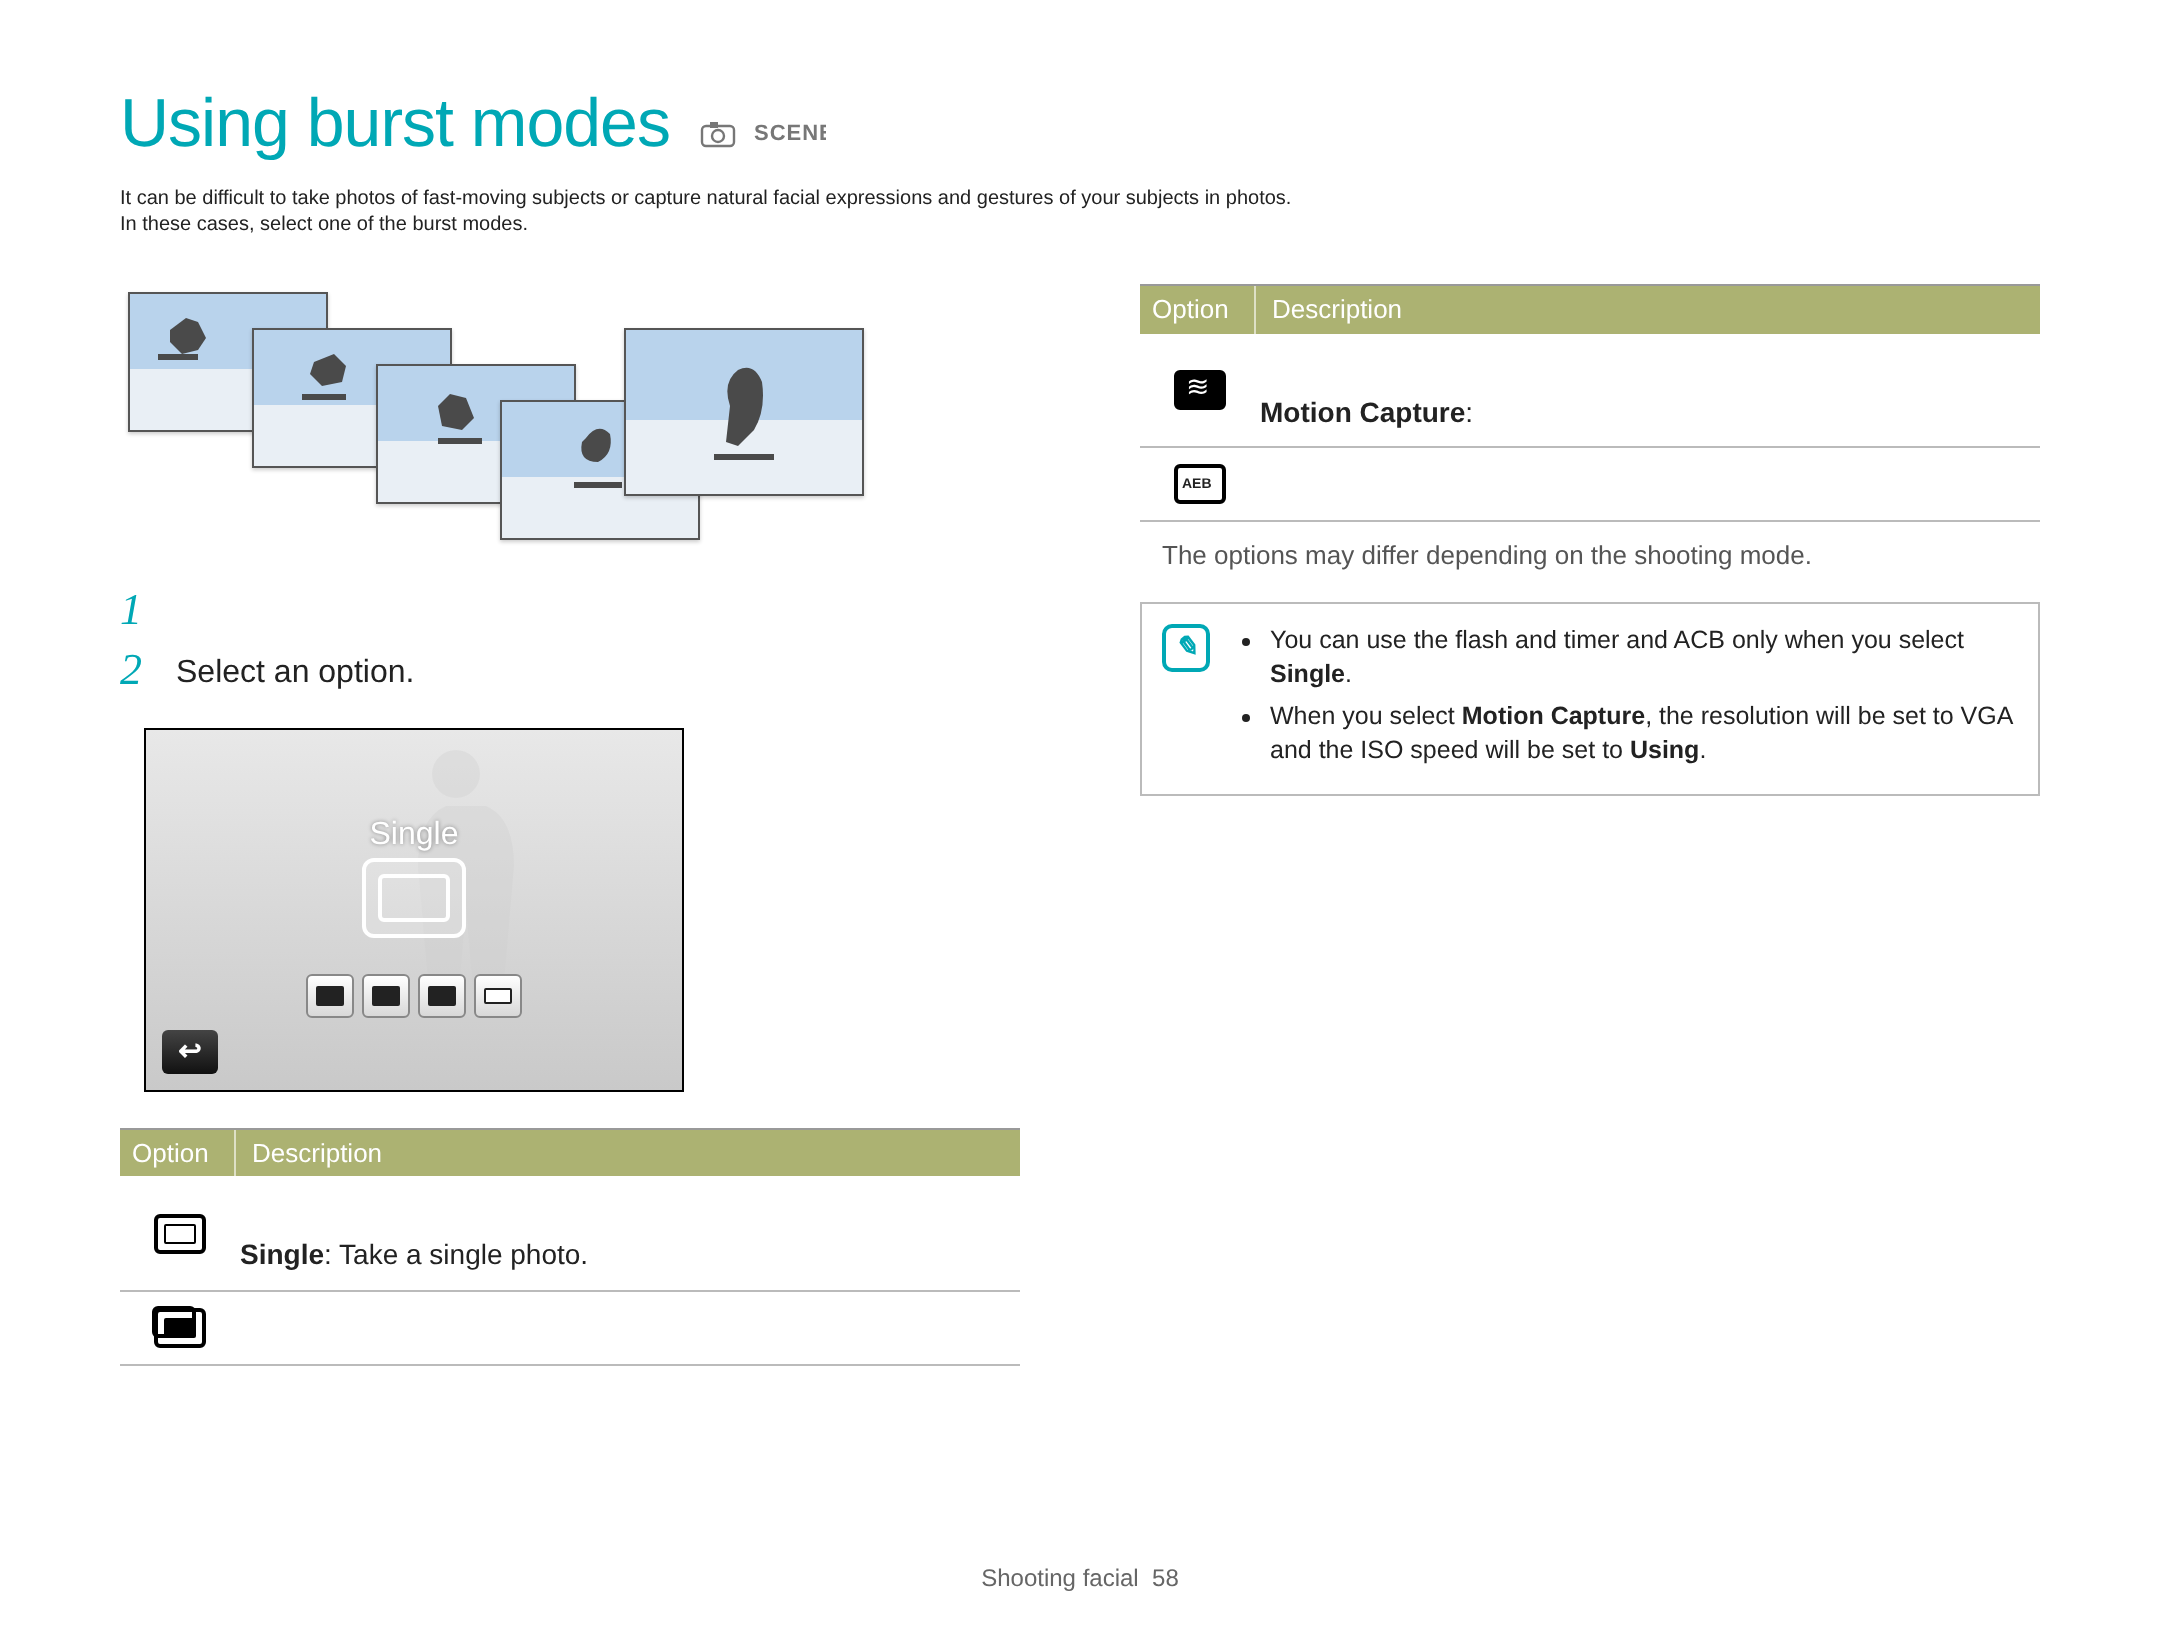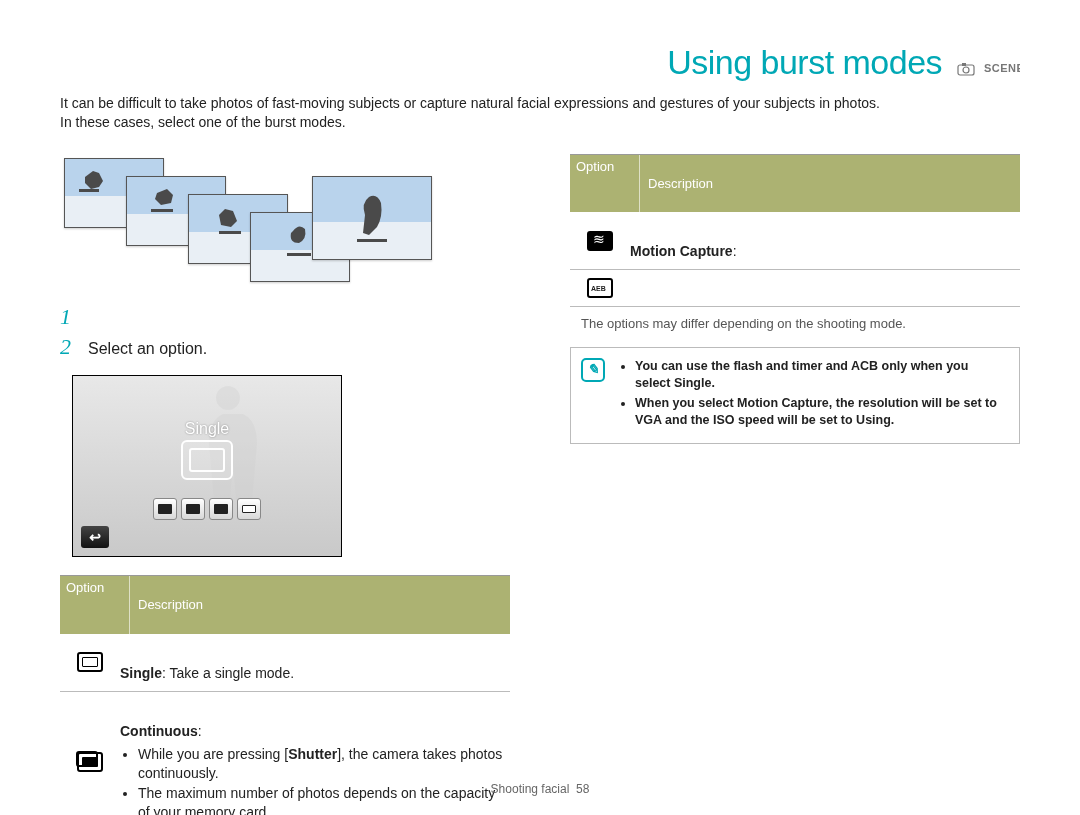--- a/index.html
+++ b/index.html
@@ -21,29 +21,28 @@
     position: relative;
     background: #fff;
     line-height: 1.35;
   }
   .page-title {
     font-size: 34px;
     color: var(--teal);
     font-weight: 400;
     margin: 0 0 6px 0;
     letter-spacing: -0.5px;
-    text-align: right;
   }
   .title-icons {
     display: inline-block;
     vertical-align: middle;
     margin-left: 6px;
   }
   .intro {
-    font-size: 14px;
+    font-size: 10px;
     margin: 0 0 22px 0;
   }
   .columns {
     display: flex;
     gap: 60px;
   }
   .col { flex: 1; min-width: 0; }
 
   
   .burst-strip {
@@ -141,22 +140,22 @@
   .silhouette {
     position:absolute; right:58px; bottom:28px;
     width:110px;height:150px; opacity:.35;
   }
 
   
   .opt-table { width: 100%; border-top: 1px solid var(--border-gray); }
   .opt-head {
     display:flex; background: var(--olive); color:#fff; font-size:13px;
   }
-  .opt-head .oc1 { width:70px; padding:3px 6px; border-right:1px solid rgba(255,255,255,.6); }
-  .opt-head .oc2 { flex:1; padding:20px 8px; }
+  .opt-head .oc1 { width:58px; padding:3px 6px; border-right:1px solid rgba(255,255,255,.6); }
+  .opt-head .oc2 { flex:1; padding:3px 8px; }
   .opt-row {
     display:flex; border-bottom:1px solid #bbb; padding:8px 0 8px 0;
   }
   .opt-row .icon-cell {
     width:60px; display:flex; align-items:center; justify-content:center;
   }
   .opt-row .desc-cell { flex:1; font-size:14px; padding-right:4px;margin-top:22px; }
   .opt-row .desc-cell b { font-weight:bold; }
   .opt-row ul { margin:4px 0 0 0; padding-left:18px; }
   .opt-row li { margin-bottom:2px; }
@@ -178,21 +177,21 @@
     padding:10px 12px 10px 48px;
     position:relative;
     font-size:12.5px;
   }
   .infobox .info-icon {
     position:absolute; left:10px; top:10px;
     width:24px;height:24px;border:2px solid var(--teal);border-radius:5px;
     color:var(--teal);display:flex;align-items:center;justify-content:center;
     font-weight:bold;font-size:14px;font-style:italic;
   }
-  .infobox ul { margin:0; padding-left:16px;font-weight:bold; }
+  .infobox ul { margin:0; padding-left:16px; }
   .infobox li { margin-bottom:4px; }
 
   .footer {
     position:absolute; bottom:18px; left:0; right:0;
     text-align:center; font-size:12px; color:#666;
   }
 </style>
 </head>
 <body>
 
@@ -287,33 +286,26 @@
 
     <div class="opt-table">
       <div class="opt-head">
         <div class="oc1">Option</div>
         <div class="oc2">Description</div>
       </div>
       <div class="opt-row">
         <div class="icon-cell">
             <span class="icon-box single"></span>
           </div>
-        <div class="desc-cell"><b>Single</b><span>: Take a single mode.</span></div>
+        <div class="desc-cell"><b>Single</b><span>: Take a single photo.</span></div>
       </div>
       <div class="opt-row">
         <div class="icon-cell">
             <span class="icon-box cont"></span>
           </div>
-        <div class="desc-cell">
-          <b>Continuous</b><span>:</span>
-          <ul>
-            <li>While you are pressing [<b>Shutter</b>], the camera takes photos continuously.</li>
-            <li>The maximum number of photos depends on the capacity of your memory card.</li>
-          </ul>
-        </div>
       </div>
     </div>
 
   </div>
 
   <div class="col">
 
     <div class="opt-table">
       <div class="opt-head">
         <div class="oc1">Option</div>

